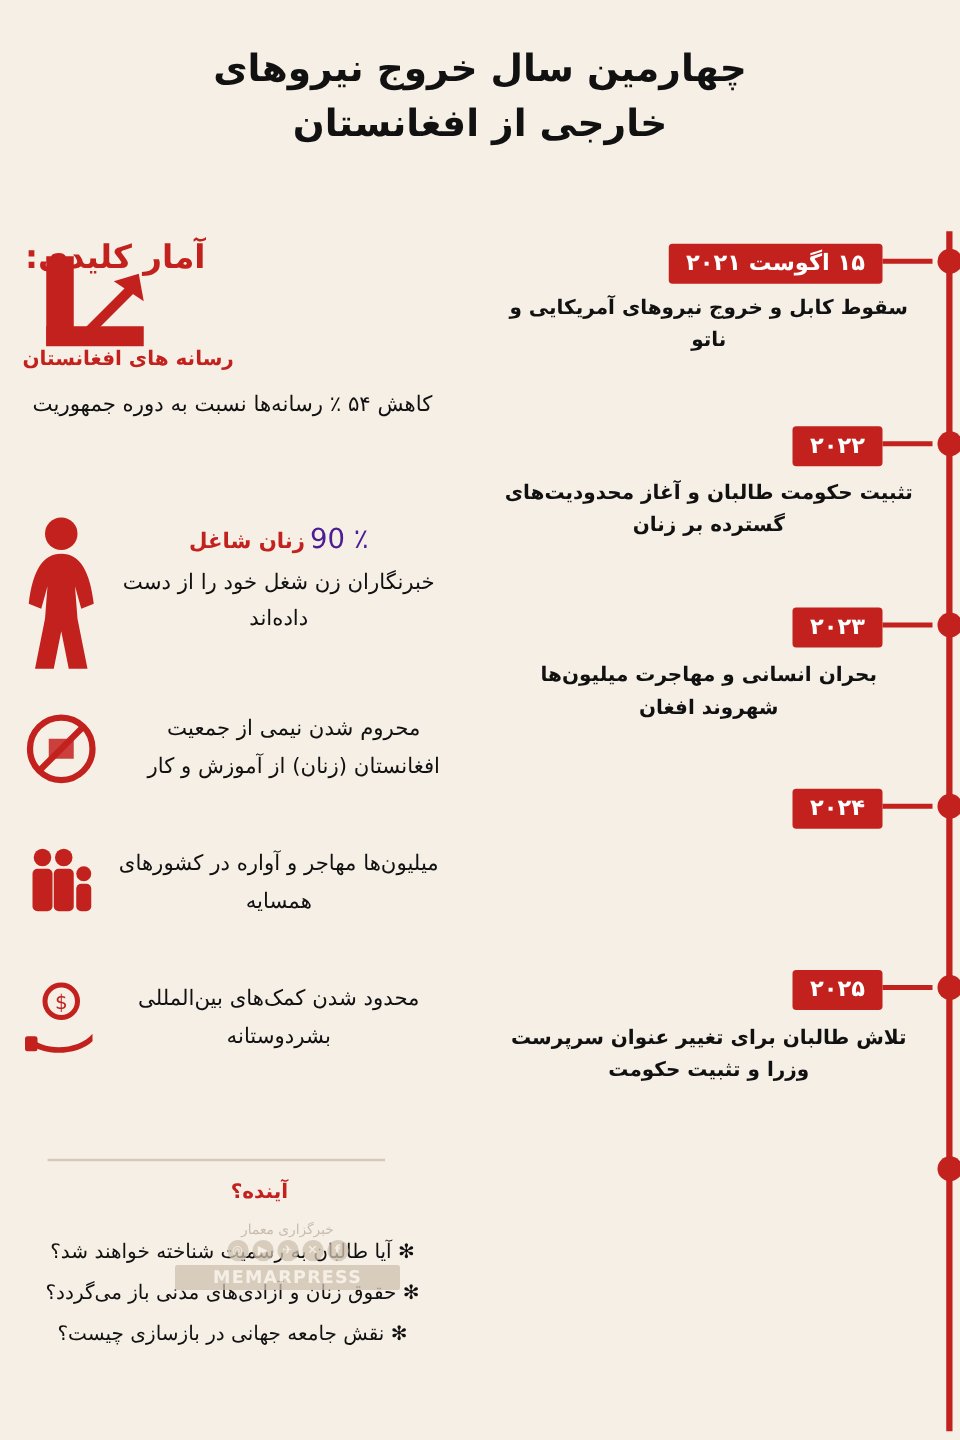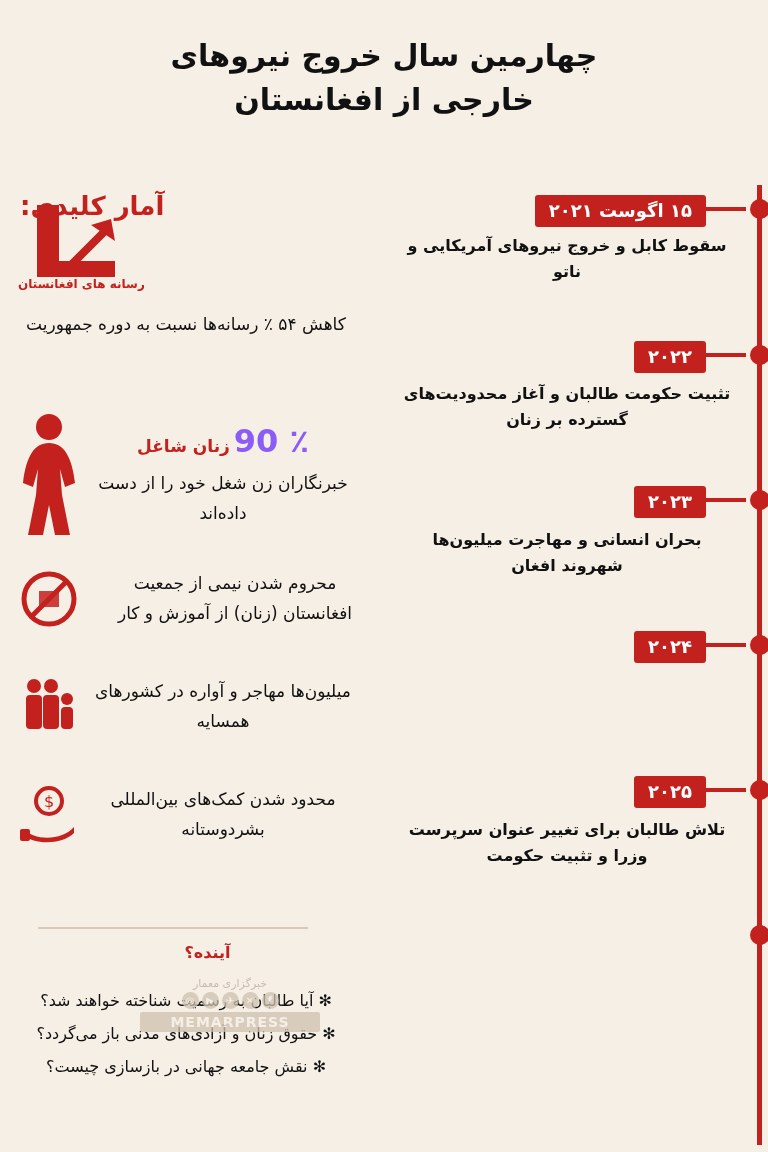--- a/index.html
+++ b/index.html
@@ -60,25 +60,25 @@
     display:flex;flex-direction:row-reverse;align-items:flex-start;gap:12px;
   }
   .stat-icon{
     flex:0 0 auto;width:62px;display:flex;justify-content:center;align-items:flex-start;
     color:#c3211d;
   }
   .stat-text{
     flex:1 1 auto;text-align:center;font-size:17px;line-height:1.75;color:#111;
   }
   .accent{color:#c3211d;font-weight:bold;}
-  .big-pct{color:#8b5cf6;font-weight:bold;font-size:32px;}
+  .big-pct{color:#4c1d95;font-weight:normal;font-size:22px;}
 
   .media-label{
     position:absolute;
-    color:#c3211d;font-weight:bold;font-size:12px;
+    color:#c3211d;font-weight:bold;font-size:16px;
     background:#f6efe6;
   }
 
   .divider{
     position:absolute;left:38px;top:742px;width:270px;height:2px;background:#d8c9b6;
   }
 
   .future-title{
     position:absolute;left:0;right:0;top:758px;text-align:center;
     color:#c3211d;font-weight:bold;font-size:16px;padding-left:43px;

